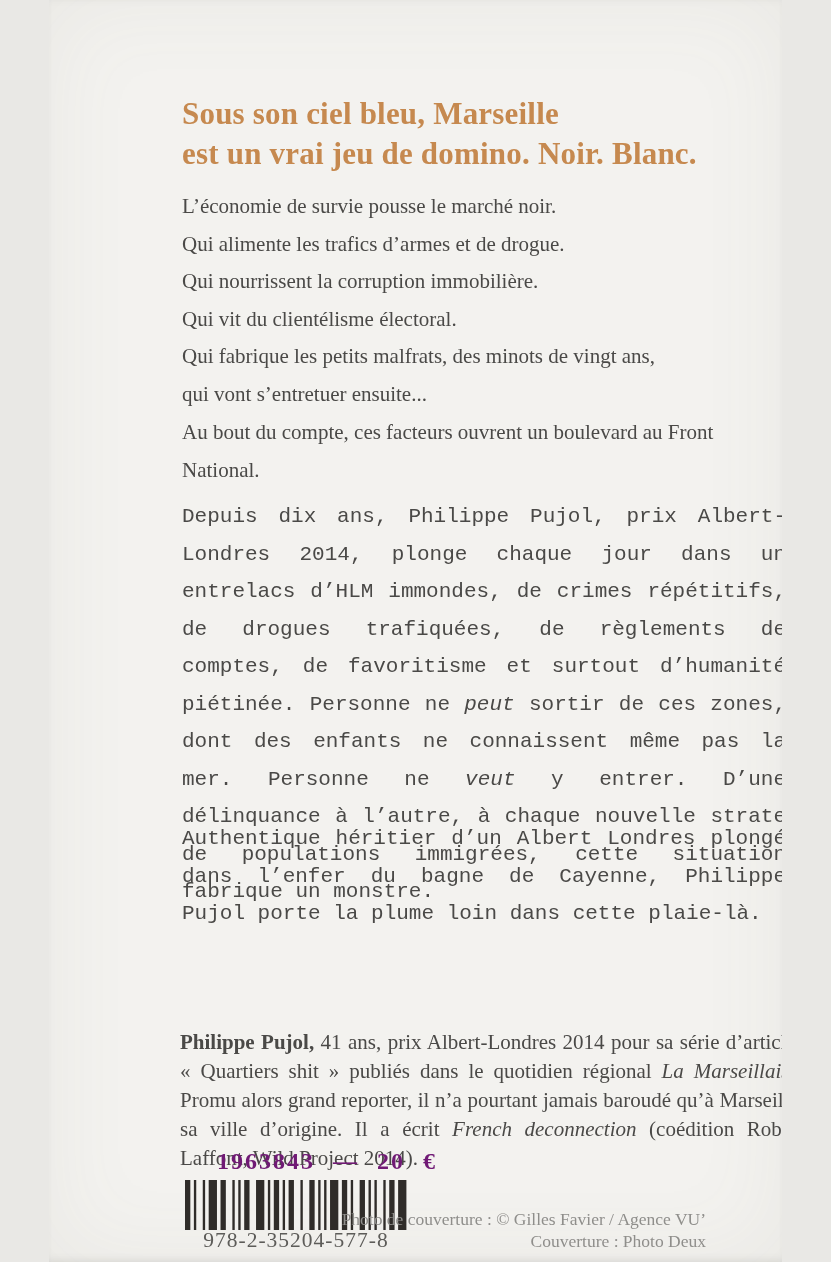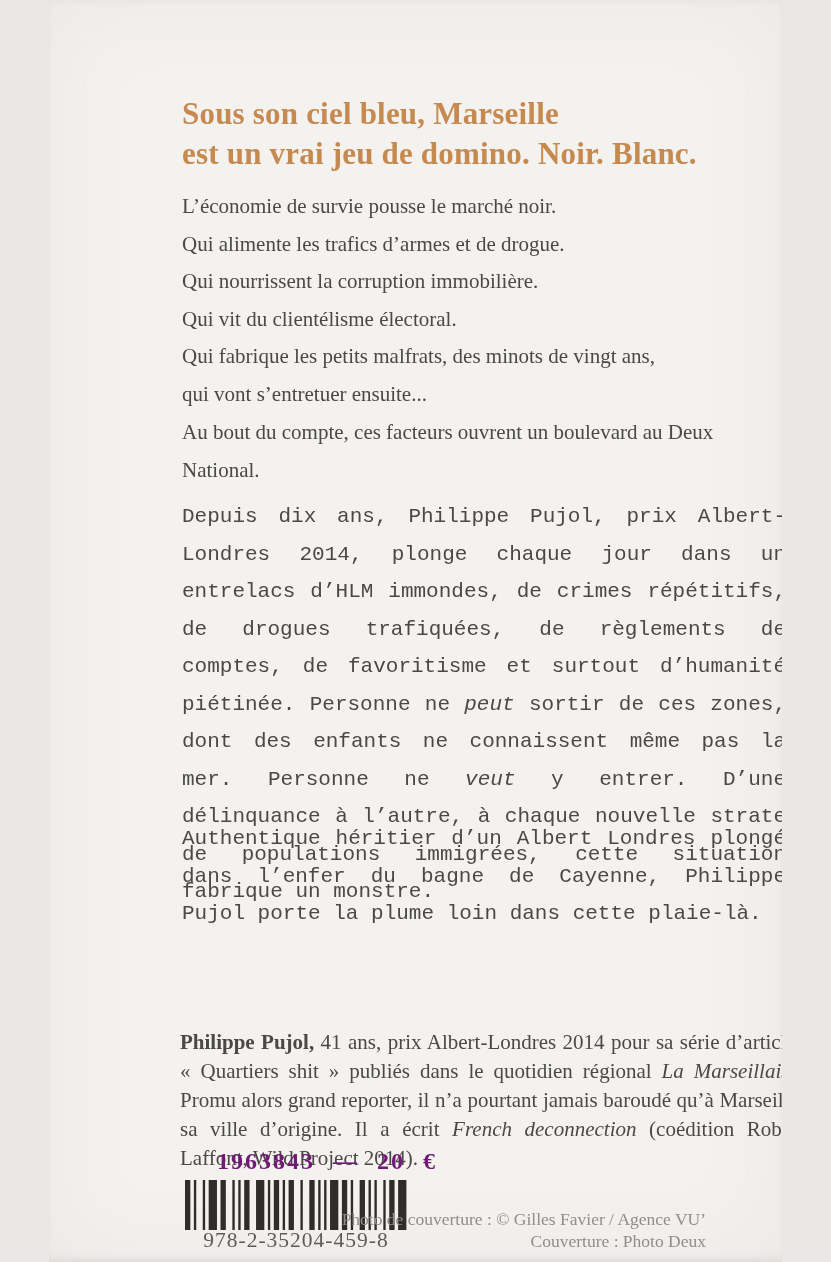--- a/index.html
+++ b/index.html
@@ -67,21 +67,21 @@
     <span>est un vrai jeu de domino. Noir. Blanc.</span>
   </h1>
 
   <p class="abs body-par p1">L’économie de survie pousse le marché noir.
 Qui alimente les trafics d’armes et de drogue.
 Qui nourrissent la corruption immobilière.
 Qui vit du clientélisme électoral.
 Qui fabrique les petits malfrats, des minots de vingt ans,
 qui vont s’entretuer ensuite...</p>
 
-  <p class="abs body-par p2">Au bout du compte, ces facteurs ouvrent un boulevard au Deux National.</p>
+  <p class="abs body-par p2">Au bout du compte, ces facteurs ouvrent un boulevard au Front National.</p>
 
   <p class="abs body-par p3"><span>Depuis dix ans, Philippe Pujol, prix Albert-Londres 2014, plonge chaque jour dans un entrelacs d’HLM immondes, de crimes répétitifs, de drogues trafiquées, de règlements de comptes, de favoritisme et surtout d’humanité piétinée. Personne ne </span><span style="font-style: italic;">peut</span><span> sortir de ces zones, dont des enfants ne connaissent même pas la mer. Personne ne </span><span style="font-style: italic;">veut</span><span> y entrer. D’une délinquance à l’autre, à chaque nouvelle strate de populations immigrées, cette situation fabrique un monstre.</span></p>
 
   <p class="abs body-par p4"><span>Authentique héritier d’un Albert Londres plongé dans l’enfer du bagne de Cayenne, Philippe Pujol porte la plume loin dans cette plaie-là.</span></p>
 
   <p class="abs bio"><span style="font-weight: bold;">Philippe Pujol,</span><span> 41 ans, prix Albert-Londres 2014 pour sa série d’articles « Quartiers shit » publiés dans le quotidien régional </span><span style="font-style: italic;">La Marseillaise.</span><span> Promu alors grand reporter, il n’a pourtant jamais baroudé qu’à Marseille, sa ville d’origine. Il a écrit </span><span style="font-style: italic;">French deconnection</span><span> (coédition Robert Laffont, Wild Project 2014).</span></p>
 
   <div class="abs price-line">1963843 — 20 €</div>
 
   <div class="abs barcode-wrap">
@@ -108,20 +108,20 @@
         <rect x="165.76" y="0" width="2.36" height="50" fill="#2f2c29"></rect>
         <rect x="174.64" y="0" width="5.32" height="50" fill="#2f2c29"></rect>
         <rect x="183.52" y="0" width="2.36" height="50" fill="#2f2c29"></rect>
         <rect x="189.44" y="0" width="2.36" height="50" fill="#2f2c29"></rect>
         <rect x="198.32" y="0" width="2.36" height="50" fill="#2f2c29"></rect>
         <rect x="204.24" y="0" width="5.32" height="50" fill="#2f2c29"></rect>
         <rect x="213.12" y="0" width="8.28" height="50" fill="#2f2c29"></rect>
       </svg>
   </div>
 
-  <div class="abs isbn">978-2-35204-459-8</div>
+  <div class="abs isbn">978-2-35204-577-8</div>
 
   <div class="abs credits">
     <div>Photo de couverture : © Gilles Favier / Agence VU’</div>
     <div>Couverture : Photo Deux</div>
   </div>
 
 </div>
 
 </body></html>

